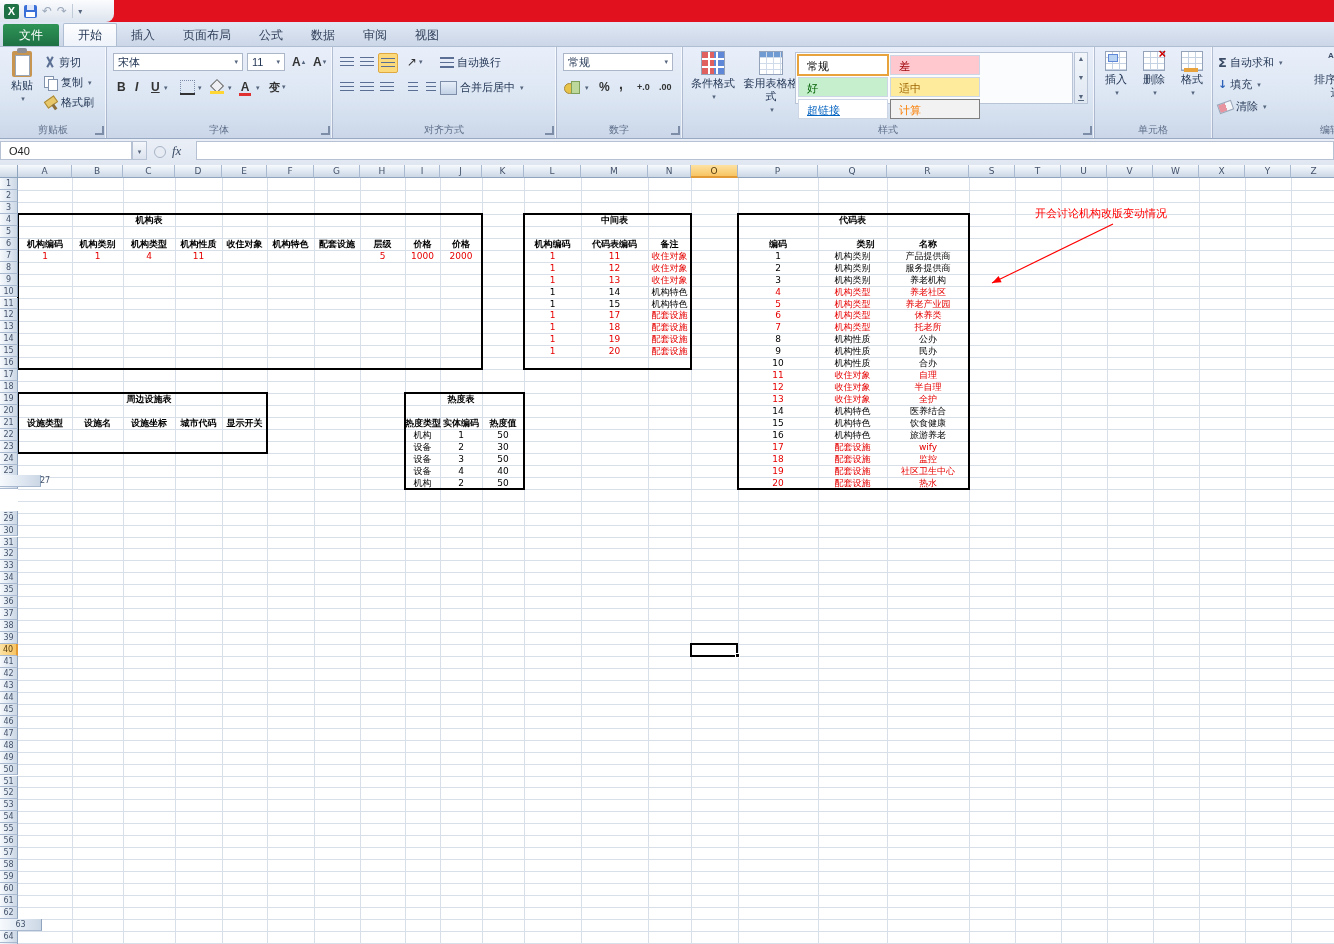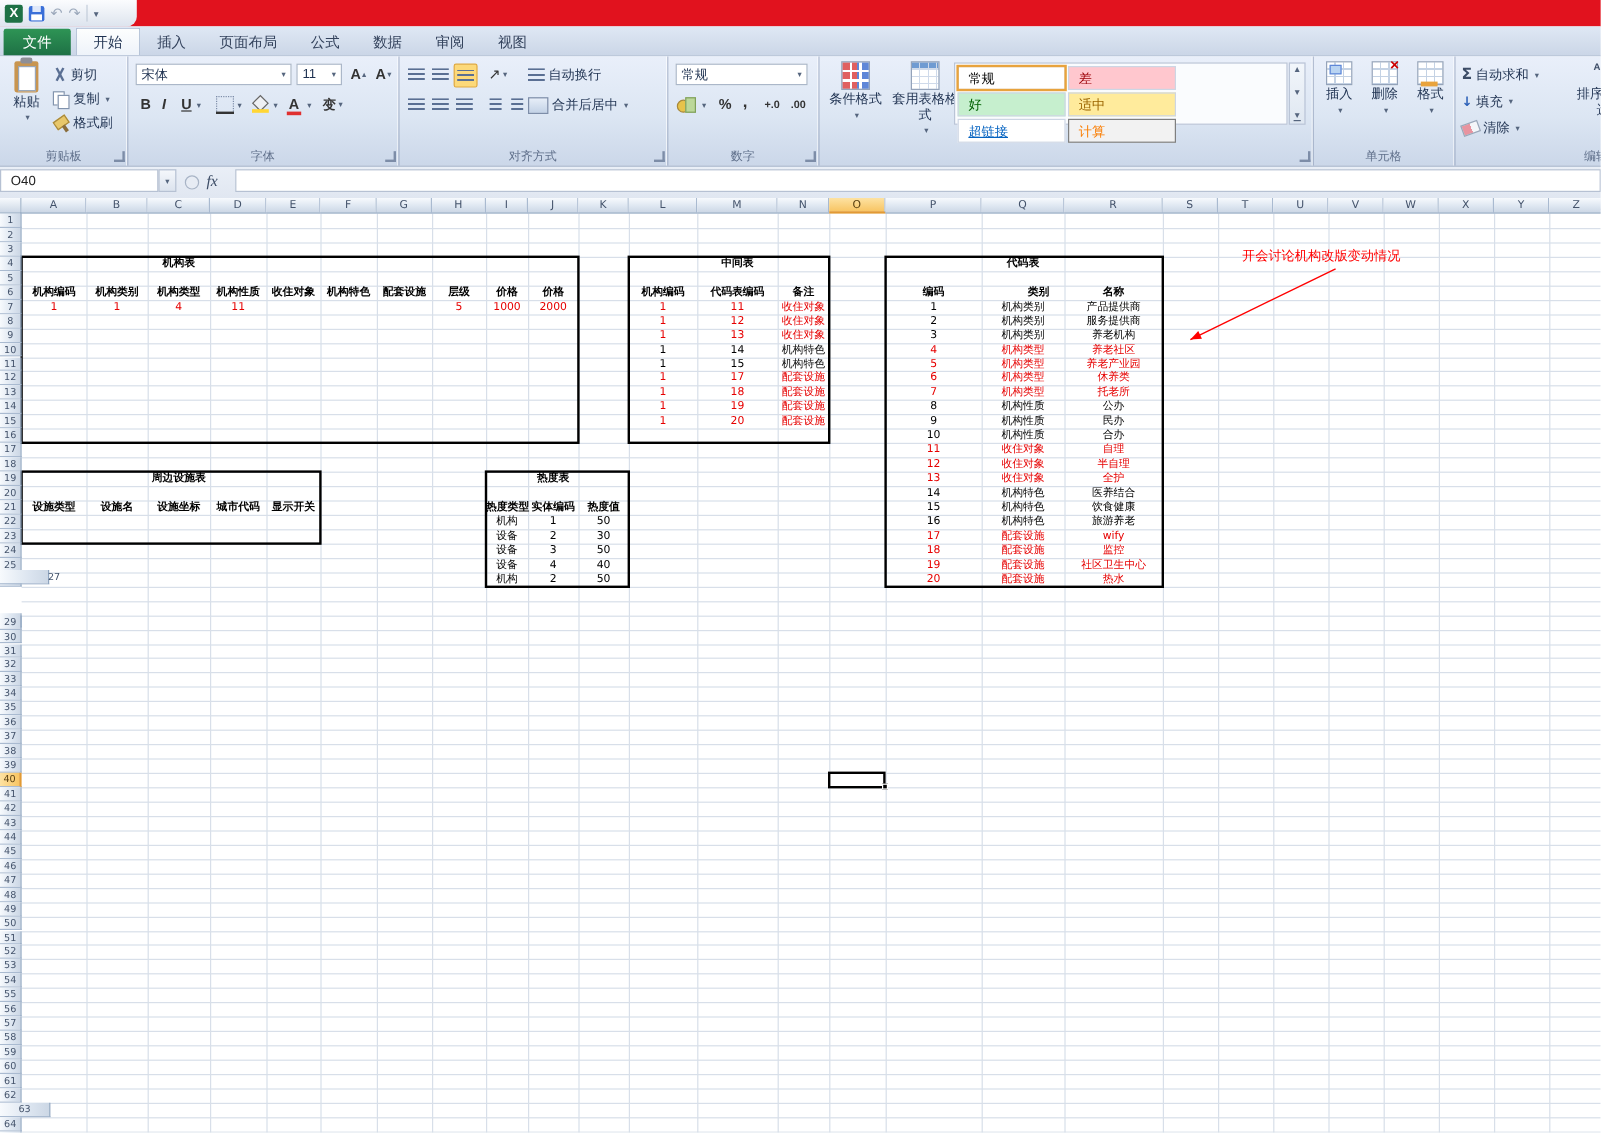--- a/index.html
+++ b/index.html
@@ -310,20 +310,21 @@
         <div class="chip" style="background: rgb(198, 239, 206); color: rgb(0, 97, 0);">好</div>
         <div class="chip" style="background: rgb(255, 235, 156); color: rgb(156, 101, 0);">适中</div>
         <div class="chip" style="background: rgb(255, 255, 255); color: rgb(5, 99, 193); text-decoration: underline;">超链接</div>
         <div class="chip chip-bd" style="background: rgb(242, 242, 242); color: rgb(250, 125, 0);">计算</div>
       </div>
     <div class="gscroll" style="left:392px;top:5px;width:14px;height:52px">
       <span>▲</span>
       <span>▼</span>
       <span style="border-bottom:1px solid #55657e">▼</span>
     </div>
+    <div class="glabel">样式</div>
     <div class="launcher"></div>
   </div>
 
   <div class="group" style="left:1094px;width:118px">
     <div class="bigbtn" style="left:5px;top:4px;width:34px">
       <span class="ic-grid ins"></span>
       <span>插入</span>
       <span class="dd">▾</span>
     </div>
     <div class="bigbtn" style="left:43px;top:4px;width:34px">

